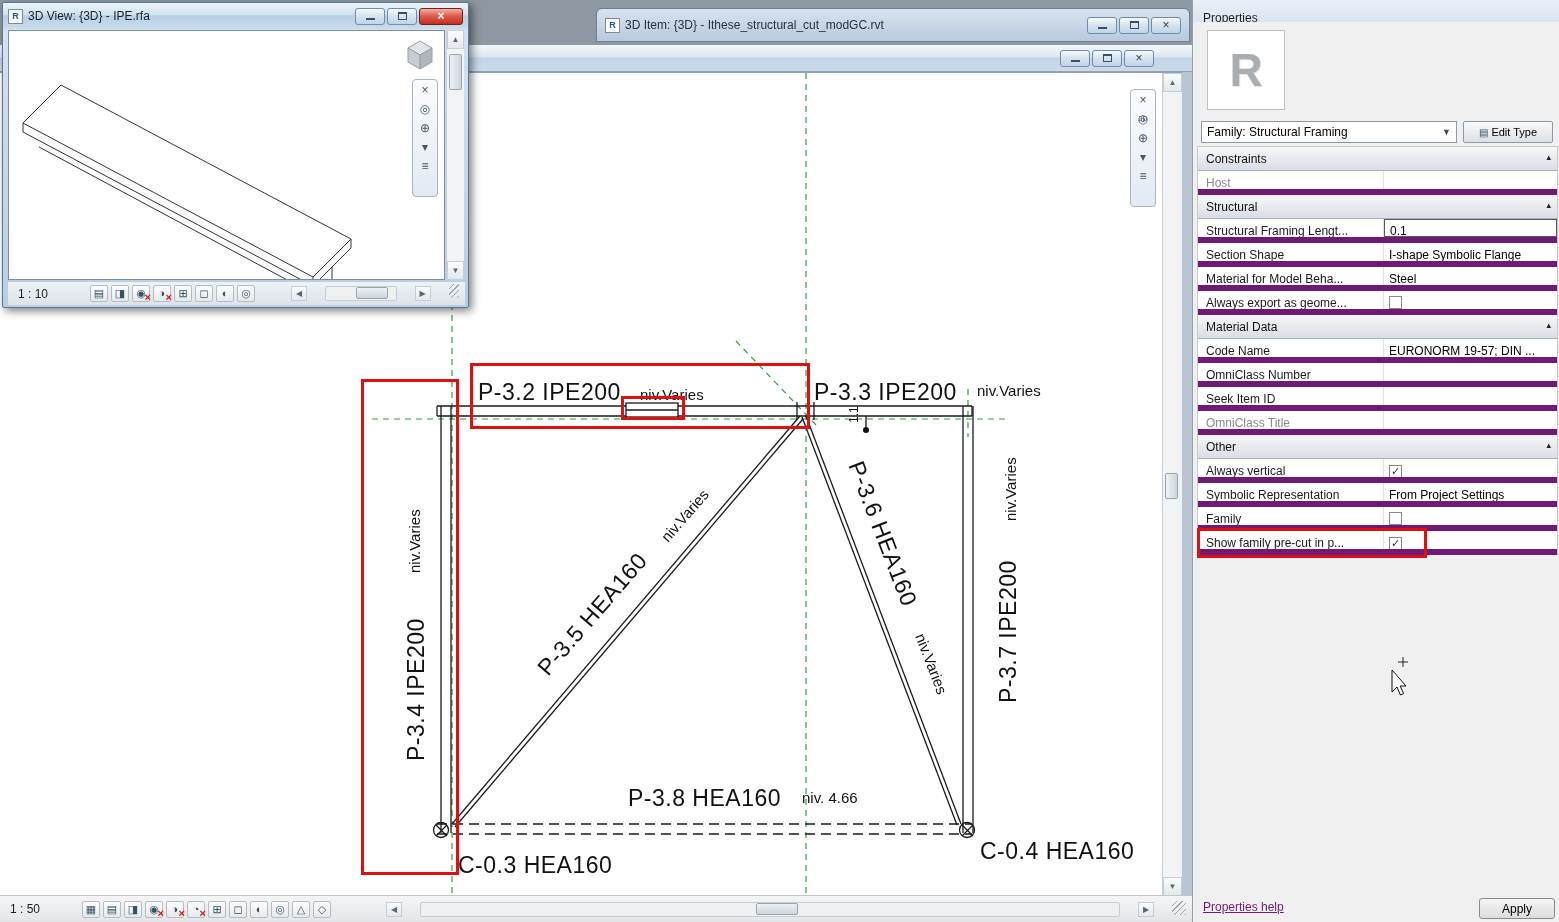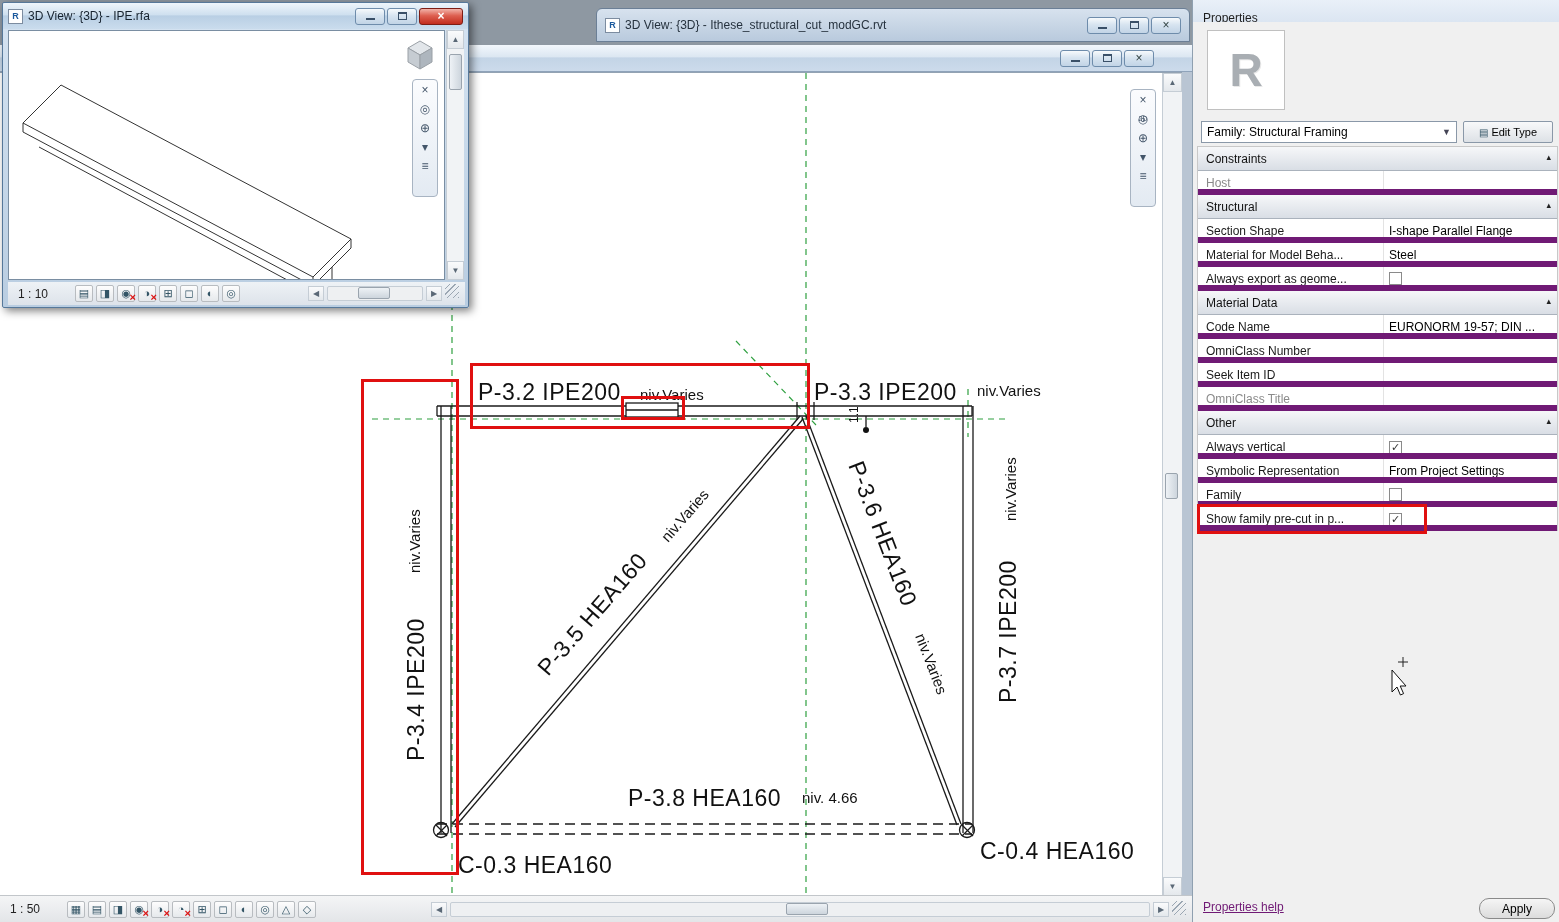--- a/index.html
+++ b/index.html
@@ -57,21 +57,21 @@
             background:linear-gradient(#fafbfc,#e4e8ec); border:1px solid #c5cdd5; }
   .sarrow.h { width:16px; height:15px; padding:2px 0; flex:none; }
   .vthumb { position:absolute; left:2px; width:13px; background:linear-gradient(90deg,#eef2f6,#cdd5dd);
             border:1px solid #9aa4ae; border-radius:2px; }
   .vscroll .sarrow.bottom { margin-top:auto; }
   .htrack { position:relative; height:15px; background:#eef0f2; border:1px solid #c5cdd5; border-radius:2px; }
   .hthumb { position:absolute; top:0; height:12px; background:linear-gradient(#eef2f6,#cdd5dd);
             border:1px solid #9aa4ae; border-radius:2px; }
 
   
-  .bbar { position:absolute; display:flex; align-items:center; gap:3px; padding:5px 6px;
+  .bbar { position:absolute; display:flex; align-items:center; gap:18px; padding:5px 6px;
           background:linear-gradient(#f4f5f6,#e3e5e8); border-top:1px solid #c2c6ca; font-size:12px; color:#222;justify-content:space-between; }
   .scale { min-width:44px; padding:1px 4px; white-space:nowrap; }
   .icons { display:flex; gap:3px; margin-left:14px; }
   .icons .vcicon { width:18px; height:17px; border:1px solid #b8bcc0; border-radius:2px;
                    background:linear-gradient(#fdfdfd,#e6e9ec); font-size:11px; line-height:15px;
                    text-align:center; color:#356; position:relative; }
   .vcicon .xmark { position:absolute; right:-2px; bottom:-4px; color:#d11; font-size:11px; font-weight:bold; font-style:normal; }
   .spacer { flex:1; }
   .grip { width:14px; height:14px; align-self:flex-end; margin-bottom:2px;
           background:repeating-linear-gradient(135deg,transparent 0 3px,#9aa6b2 3px 4px); }
@@ -124,36 +124,36 @@
   .pvalue { flex:1; padding:5px 4px 0 5px; white-space:nowrap; overflow:hidden; }
   .pvalue.pedit { border:1px solid #5a5a5a; padding-top:4px; }
   .prow.psec { background:linear-gradient(#f6f7f9,#d9dee5); border-bottom:1px solid #aab2bc; }
   .psec-label { padding:5px 0 0 8px; color:#111; }
   .psec-arrow { position:absolute; right:6px; top:5px; font-size:9px; color:#222; }
   .cb { display:inline-block; width:13px; height:13px; border:1px solid #8a8a8a; background:#fff;
         line-height:11px; font-size:11px; text-align:center; color:#333; }
   .hlrect { position:absolute; left:-1px; top:-3px; width:230px; height:30px; border:3px solid #e01010; z-index:4; }
   .phelp { position:absolute; left:10px; bottom:8px; color:#701a75; text-decoration:underline; cursor:pointer; }
   .apply { position:absolute; right:4px; bottom:3px; width:76px; height:21px;
-           background:linear-gradient(#f5f5f5,#dcdcdc); border:1px solid #8a8a8a; border-radius:10px;
+           background:linear-gradient(#f5f5f5,#dcdcdc); border:1px solid #8a8a8a; border-radius:3px;
            font-size:12px; font-family:inherit; }
 
   .cursor { position:absolute; left:1390px; top:656px; z-index:10; }
 </style>
 </head>
 <body>
 
 <div id="stage">
 
   <section class="winA">
     <div class="tbar">
       <span class="ficon">
           <b>R</b>
         </span>
-      <span>3D View: {3D} - Ithese_structural_cut_modGC.rvt</span>
+      <span>3D Item: {3D} - Ithese_structural_cut_modGC.rvt</span>
       <span class="tbtns">
         <span class="tbtn">
             <i class="g-min"></i>
           </span>
         <span class="tbtn">
             <i class="g-max"></i>
           </span>
         <span class="tbtn">
             <i class="g-x">×</i>
           </span>
@@ -385,22 +385,26 @@
         </div>
         <div class="prow">
           <div class="plabel gray">Host</div>
           <div class="pvalue"></div>
         </div>
         <div class="prow psec">
           <span class="psec-label">Structural</span>
           <span class="psec-arrow">▴</span>
         </div>
         <div class="prow">
+          <div class="plabel">Structural Framing Lengt...</div>
+          <div class="pvalue pedit">0.1</div>
+        </div>
+        <div class="prow">
           <div class="plabel">Section Shape</div>
-          <div class="pvalue">I-shape Parallel Flange</div>
+          <div class="pvalue">I-shape Symbolic Flange</div>
         </div>
         <div class="prow">
           <div class="plabel">Material for Model Beha...</div>
           <div class="pvalue">Steel</div>
         </div>
         <div class="prow">
           <div class="plabel">Always export as geome...</div>
           <div class="pvalue"><span class="cb"></span></div>
         </div>
         <div class="prow psec">

